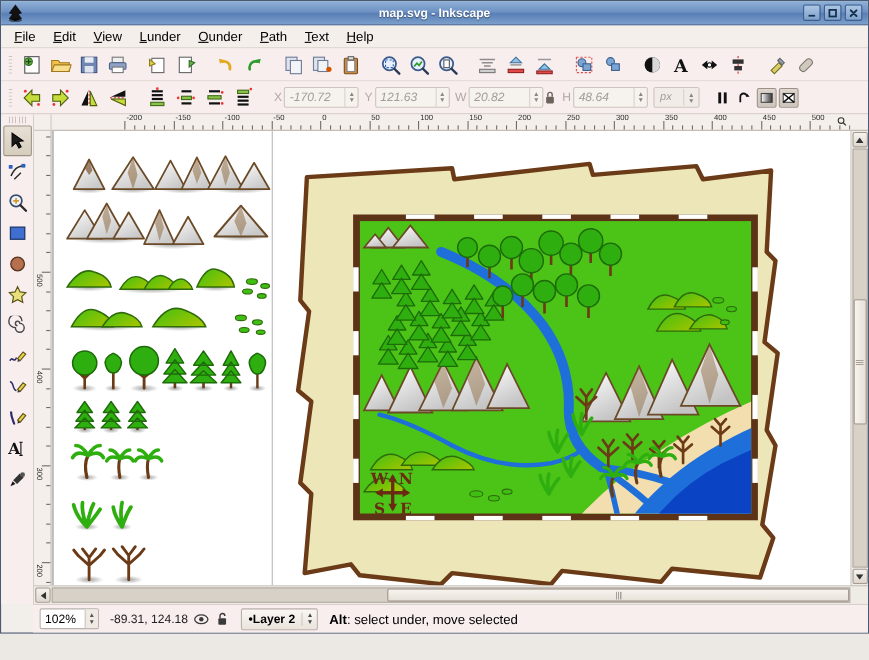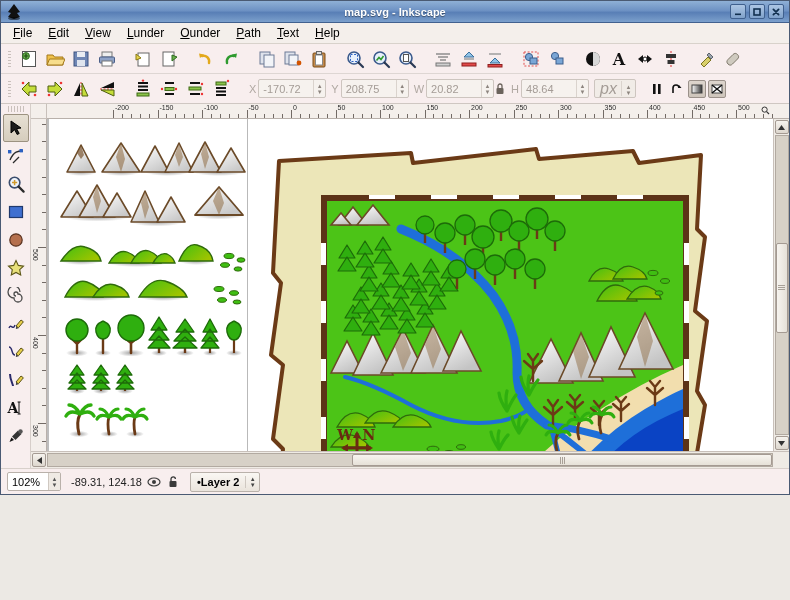--- a/index.html
+++ b/index.html
@@ -4,21 +4,21 @@
 <style>
   * { box-sizing: border-box; margin: 0; padding: 0; }
   html, body { width: 790px; height: 600px; overflow: hidden; }
   body {
     font-family: "Liberation Sans", sans-serif;
     font-size: 11px;
     background: #ece9e4;
     color: #000;
   }
   #app {
-    width: 790px; height: 495px;
+    width: 790px; height: 576px;
     display: flex; flex-direction: column;
     border: 1px solid #4a5a73;
     background: #f2eeea;
   }
 
   
   .titlebar {
     height: 22px; flex: 0 0 22px;
     background: linear-gradient(to bottom,#8fb0d6 0%, #6e92c4 45%, #597fb6 55%, #7ba0cc 100%);
     display: flex; align-items: center;
@@ -75,36 +75,36 @@
   .toolbar2 {
     flex: 0 0 30px; height: 30px;
     background: #f8eeee;
     display: flex; align-items: center;
     border-bottom: 1px solid #cfc7c2;
     padding-left: 2px;
   }
   .fieldlab { font-size: 11px; color: #b0a8a2; margin: 0 2px 0 5px; }
   .spin {
     display: flex; align-items: stretch; height: 19px;
-    border: 1px solid #cdc5bf; background: #f6f2ee; border-radius: 2px;
+    border: 1px solid #cdc5bf; background: #f6f2ee; border-radius: 2px; font-style: italic;
   }
   .spin .val {
     width: 54px; padding: 0 4px; font-size: 11px; color: #a49c96;
     display: flex; align-items: center; justify-content: flex-start;
   }
   .spin .arrows {
     width: 12px; border-left: 1px solid #dad3cd;
     display: flex; flex-direction: column; justify-content: center; align-items: center;
     font-size: 6px; color: #8d857f; line-height: 6px;
   }
   .unitsel {
     display: flex; align-items: center; height: 19px; margin-left: 5px;
     border: 1px solid #cdc5bf; background: #f1ece7; border-radius: 2px;
   }
-  .unitsel .val { width: 26px; padding-left: 5px; font-size: 16px; color: #a49c96; font-style: italic; }
+  .unitsel .val { width: 26px; padding-left: 5px; font-size: 10px; color: #a49c96; font-style: italic; }
   .unitsel .arrows { width: 14px; border-left: 1px solid #dad3cd; text-align: center; font-size: 6px; color: #8d857f; line-height: 6px; padding-top: 3px;}
   .lockicon { width: 12px; flex: 0 0 12px; display: flex; align-items: center; justify-content: center; }
   .tgl { width: 18px; height: 18px; flex: 0 0 18px; display:flex; align-items:center; justify-content:center; margin-left:2px;}
   .tgl.on { background: linear-gradient(to bottom,#ddd5cd,#cec5bb); border: 1px solid #9b918a; border-radius: 2px; }
 
   
   .bodyrow { flex: 1 1 auto; display: flex; min-height: 0; }
 
   
   .toolbox {
@@ -178,21 +178,21 @@
   .sb-thumb .ridge { width: 7px; height: 5px; background-image: repeating-linear-gradient(to bottom,#a8a097 0 1px, transparent 1px 2px); }
 
   .hscrollrow { flex: 0 0 16px; display: flex; background: #efebe5; border-top: 1px solid #c8c0ba; }
   .hs-track { flex: 1 1 auto; height: 14px; margin: 1px 0; background: #d7d1c7; border: 1px solid #b2aaa1; position: relative; }
   .hs-thumb { position: absolute; top: 0; height: 12px; background: linear-gradient(to bottom,#f7f4ef,#e6e1d8); border: 1px solid #a49a92; border-radius: 2px; display:flex; align-items:center; justify-content:center;}
 
   
   .statusbar {
     flex: 0 0 26px; height: 26px;
     background: #f8eeee; border-top: 1px solid #d8d0cb;
-    display: flex; align-items: center; padding: 0 6px; gap: 4px;
+    display: flex; align-items: center; padding: 0 6px; gap: 4px; margin-left: 29px;
   }
   .zoombox { display: flex; align-items: stretch; height: 19px; border: 1px solid #b9b1aa; background: #fff; border-radius: 2px; }
   .zoombox .val { width: 40px; padding: 0 4px; font-size: 11px; display: flex; align-items: center; }
   .zoombox .arrows { width: 12px; border-left: 1px solid #cfc8c1; background:#efeae4; display: flex; flex-direction: column; justify-content: center; align-items: center; font-size: 6px; color:#555; line-height:6px;}
   .coords { font-size: 11px; color: #222; margin-left: 6px; white-space: nowrap; }
   .statusicon { width: 16px; flex: 0 0 16px; display: flex; align-items: center; justify-content: center; }
   .layerbox {
     display: flex; align-items: center; height: 20px; margin-left: 4px;
     border: 1px solid #b9b1aa; background: linear-gradient(to bottom,#faf7f3,#eae4dc); border-radius: 2px;
   }
@@ -512,21 +512,21 @@
     <div class="spin">
       <div class="val">-170.72</div>
       <div class="arrows">
           <span>▲</span>
           <span>▼</span>
         </div>
     </div>
 
     <span class="fieldlab">Y</span>
     <div class="spin">
-      <div class="val">208.75</div>
+      <div class="val">121.63</div>
       <div class="arrows">
           <span>▲</span>
           <span>▼</span>
         </div>
     </div>
 
     <span class="fieldlab">W</span>
     <div class="spin">
       <div class="val">20.82</div>
       <div class="arrows">
@@ -1268,14 +1268,17 @@
     <div class="layerbox">
       <div class="lname">
         <span>•</span><span>Layer 2</span>
       </div>
       <div class="larr">
           <span>▲</span>
           <span>▼</span>
         </div>
     </div>
 
+    <div class="statusmsg">
+      <b>Alt</b><span>: select under, move selected</span>
+    </div>
   </div>
 </div>
 
 </body></html>

